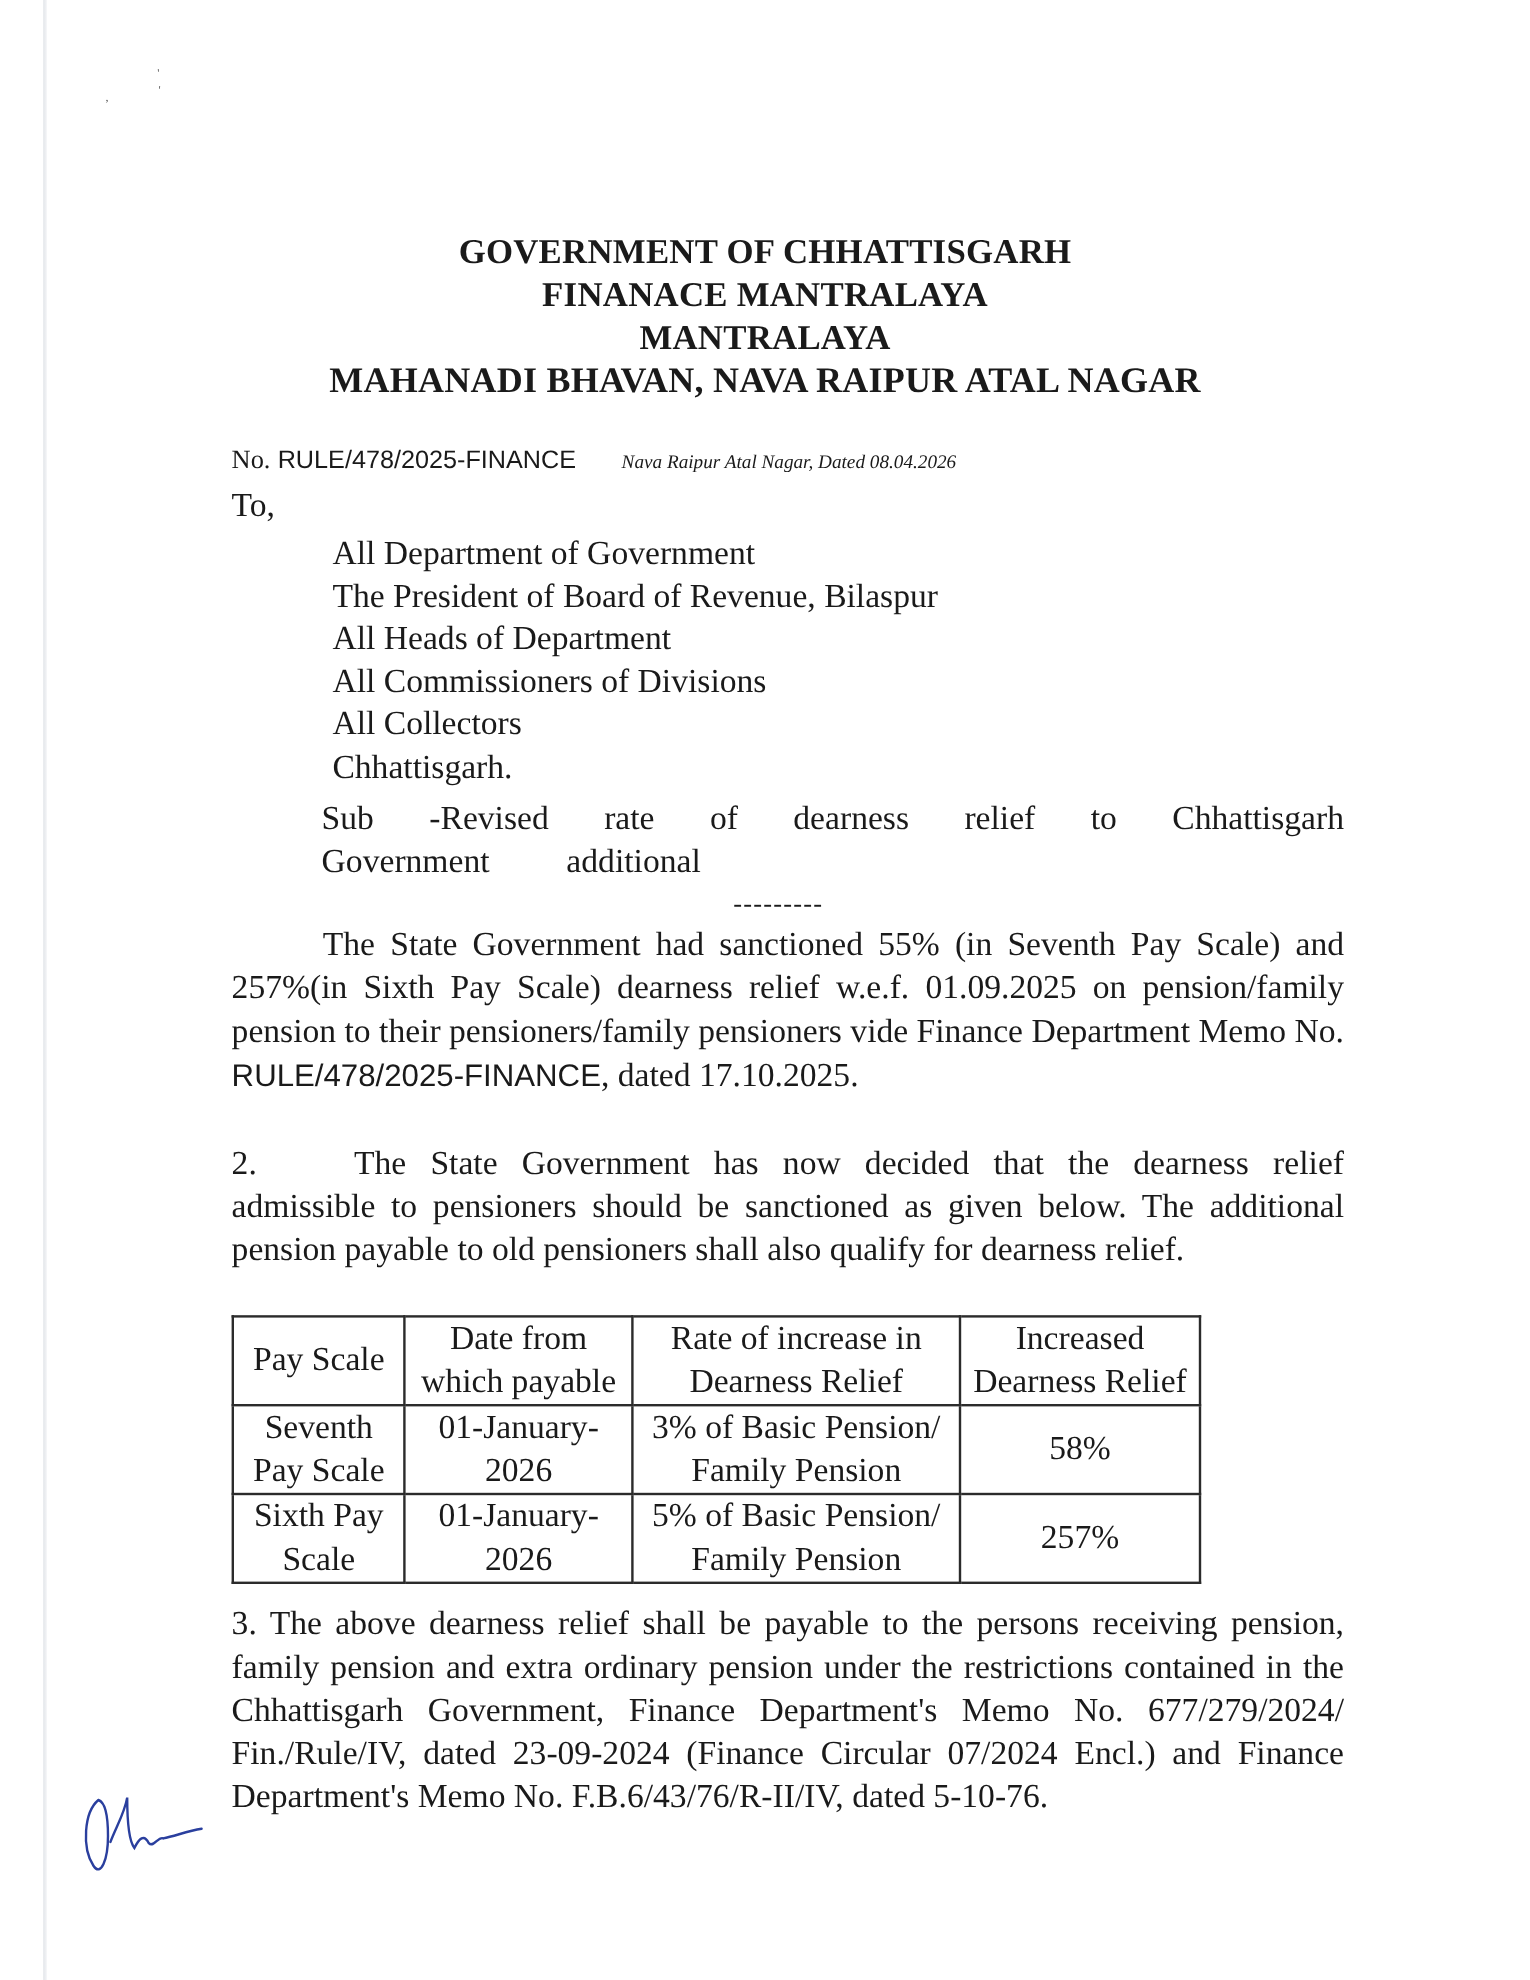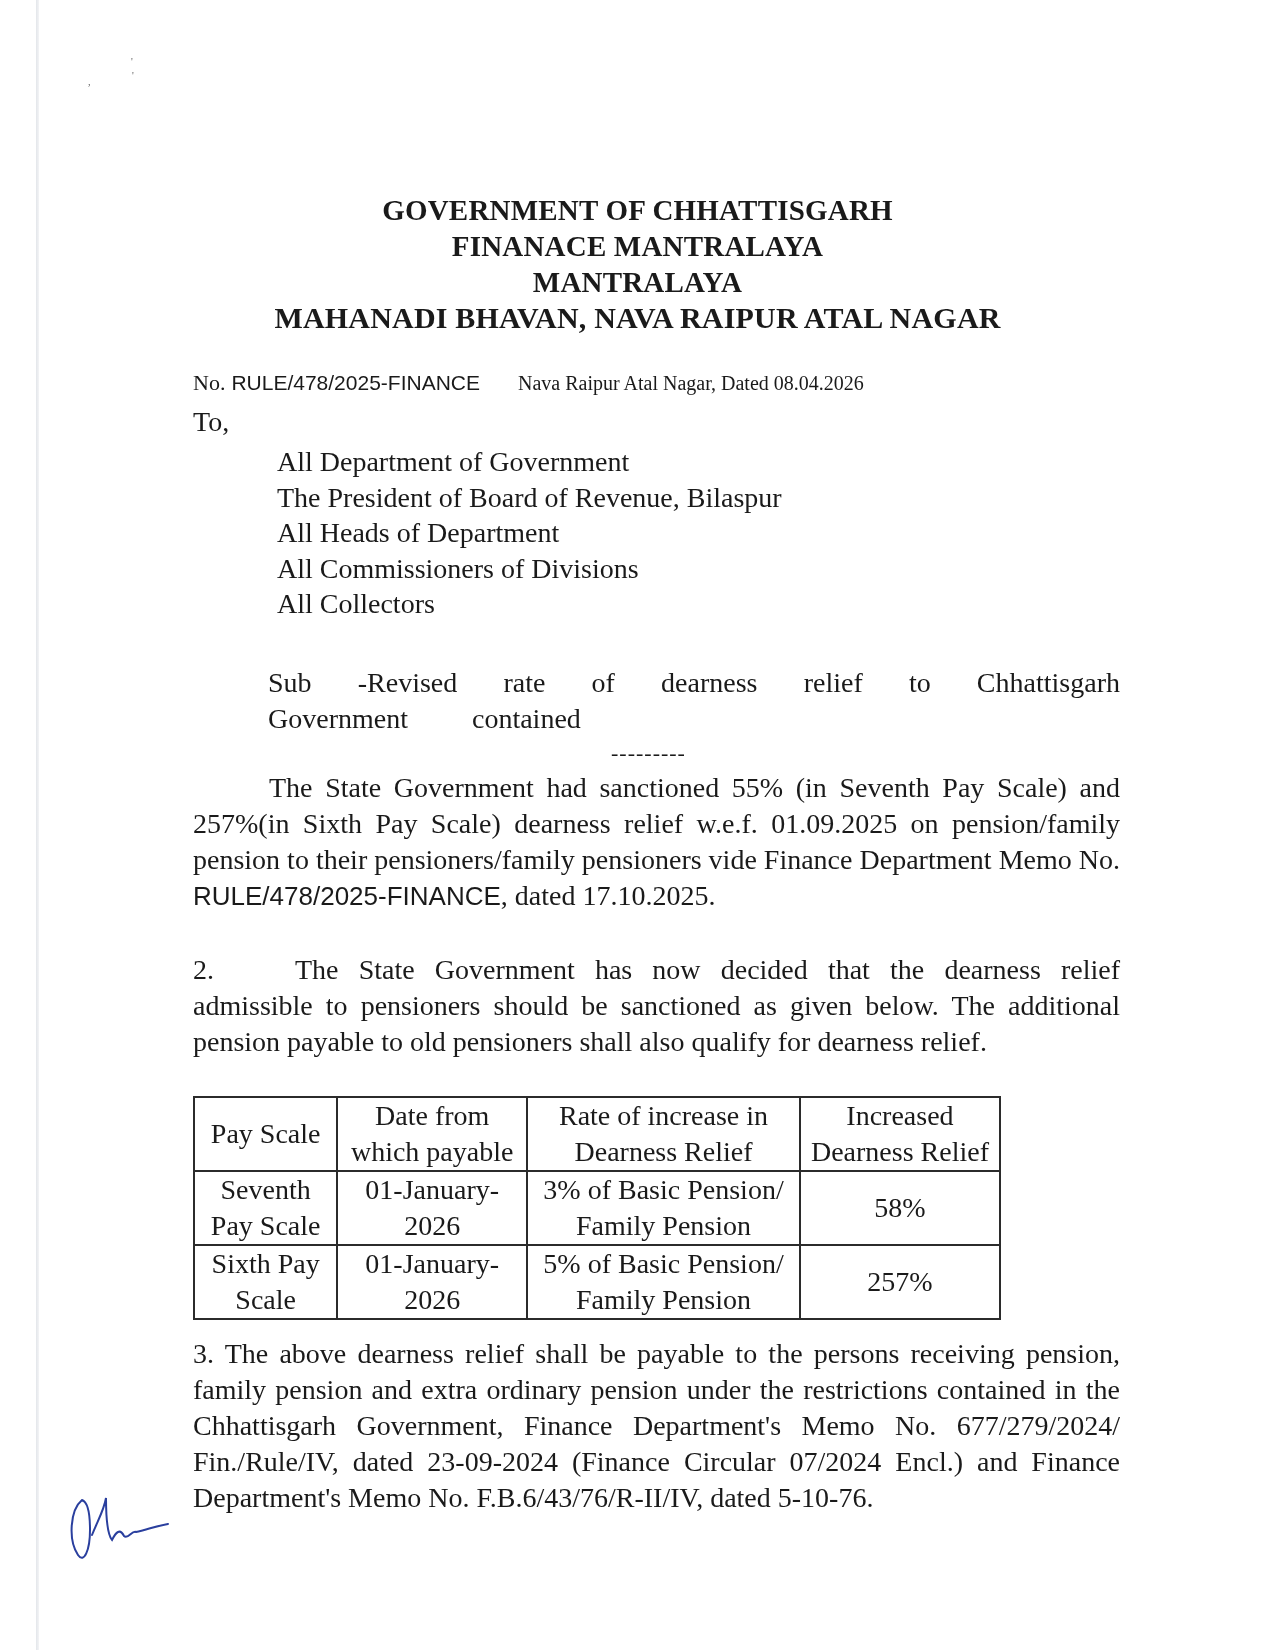--- a/index.html
+++ b/index.html
@@ -17,21 +17,21 @@
   .header .line {
     font-weight: bold; font-size: 29px; line-height: 36px; letter-spacing: 0.2px;
   }
   .header .line.wide { font-size: 30px; }
   .ref-line {
     position: absolute; left: 193px; top: 370px; font-size: 22px;
     display: flex; align-items: baseline; white-space: nowrap;
   }
   .ref-line .no-label { margin-right: 6px; }
   .ref-line .ref-number { font-family: "Liberation Sans", "DejaVu Sans", sans-serif; font-size: 21px; }
-  .ref-line .place-date { margin-left: 38px; font-size: 20px; }
+  .ref-line .place-date { margin-left: 38px; font-size: 16px; font-style: italic; }
   .to-label { position: absolute; left: 193px; top: 406px; font-size: 28px; }
   .recipients { position: absolute; left: 277px; top: 444px; font-size: 28px; line-height: 35.6px; }
   .subject {
     position: absolute; left: 268px; top: 665px; width: 852px; font-size: 28px; line-height: 36px;
   }
   .subject .row { display: flex; justify-content: space-between; }
   .subject .row2 { display: flex; gap: 64px; }
   .divider-dashes {
     position: absolute; left: 611px; top: 742px; font-size: 22px; letter-spacing: 1px; line-height: 22px;
   }
@@ -80,36 +80,37 @@
 </div>
 
 <div class="to-label">To,</div>
 
 <div class="recipients">
   <div>All Department of Government</div>
   <div>The President of Board of Revenue, Bilaspur</div>
   <div>All Heads of Department</div>
   <div>All Commissioners of Divisions</div>
   <div>All Collectors</div>
+  <div>Chhattisgarh.</div>
 </div>
 
 <div class="subject">
   <div class="row">
     <span>Sub</span>
     <span>-Revised</span>
     <span>rate</span>
     <span>of</span>
     <span>dearness</span>
     <span>relief</span>
     <span>to</span>
     <span>Chhattisgarh</span>
   </div>
   <div class="row2">
     <span>Government</span>
-    <span>contained</span>
+    <span>additional</span>
   </div>
 </div>
 
 <div class="divider-dashes">---------</div>
 
 <div class="para p1">
   <span class="indent"></span><span>The State Government had sanctioned 55% (in Seventh Pay Scale) and 257%(in Sixth Pay Scale) dearness relief w.e.f. 01.09.2025 on pension/family pension to their pensioners/family pensioners vide Finance Department Memo No. </span><span class="sans">RULE/478/2025-FINANCE</span><span>, dated 17.10.2025.</span>
 </div>
 
 <div class="para p2">

